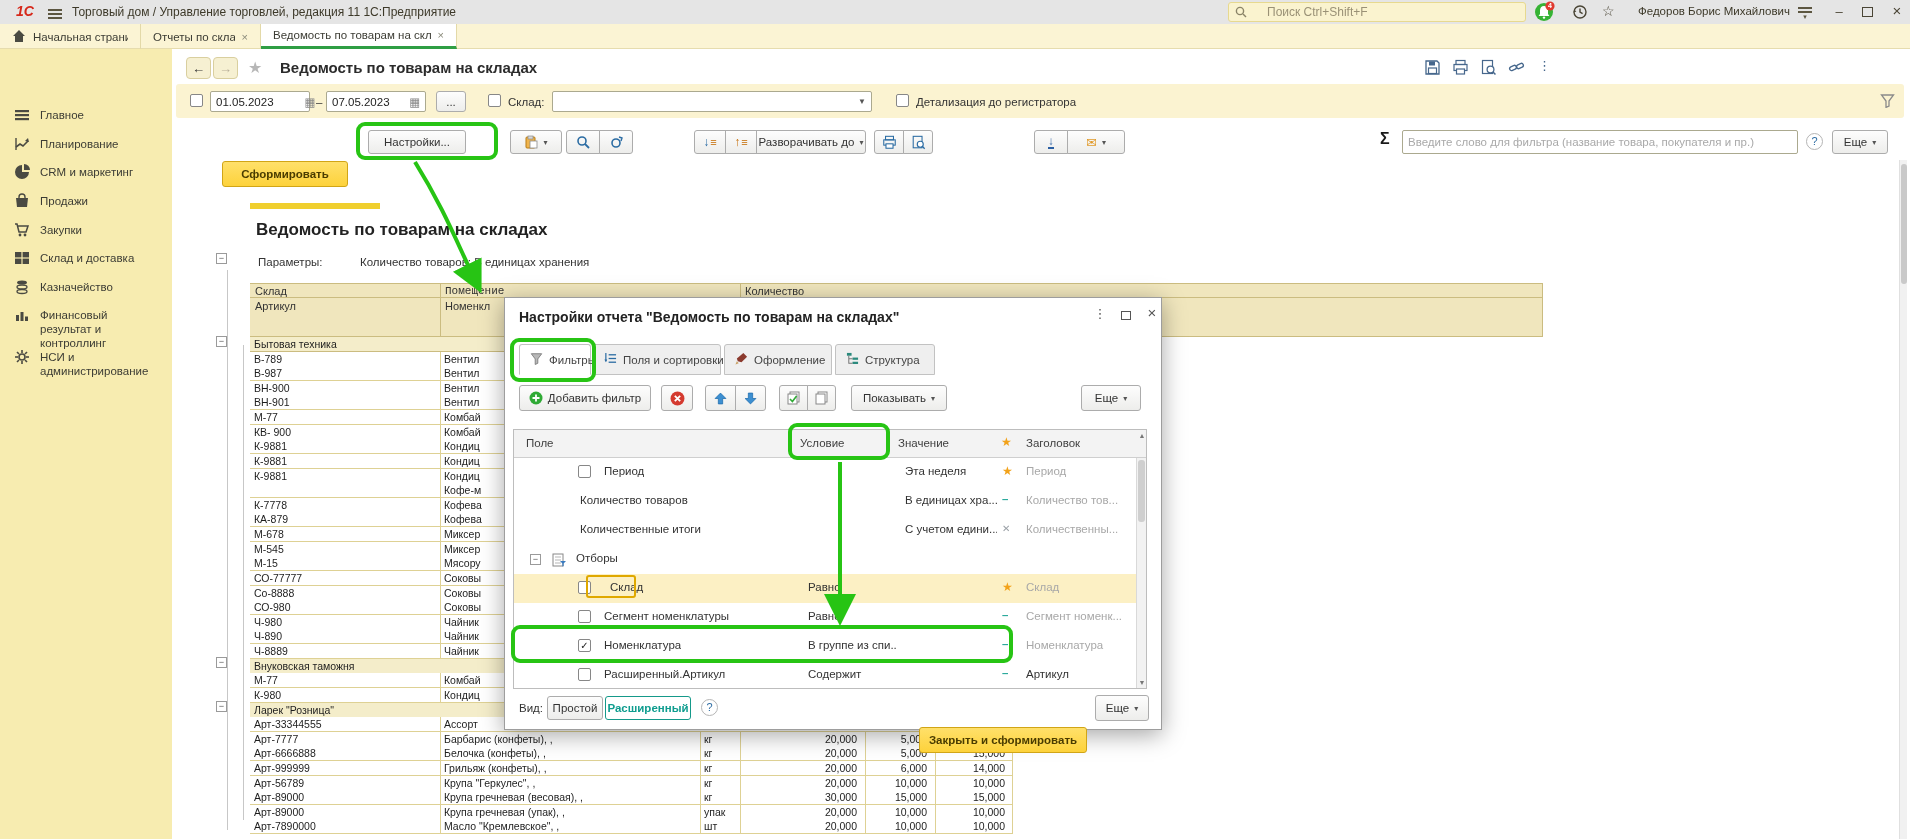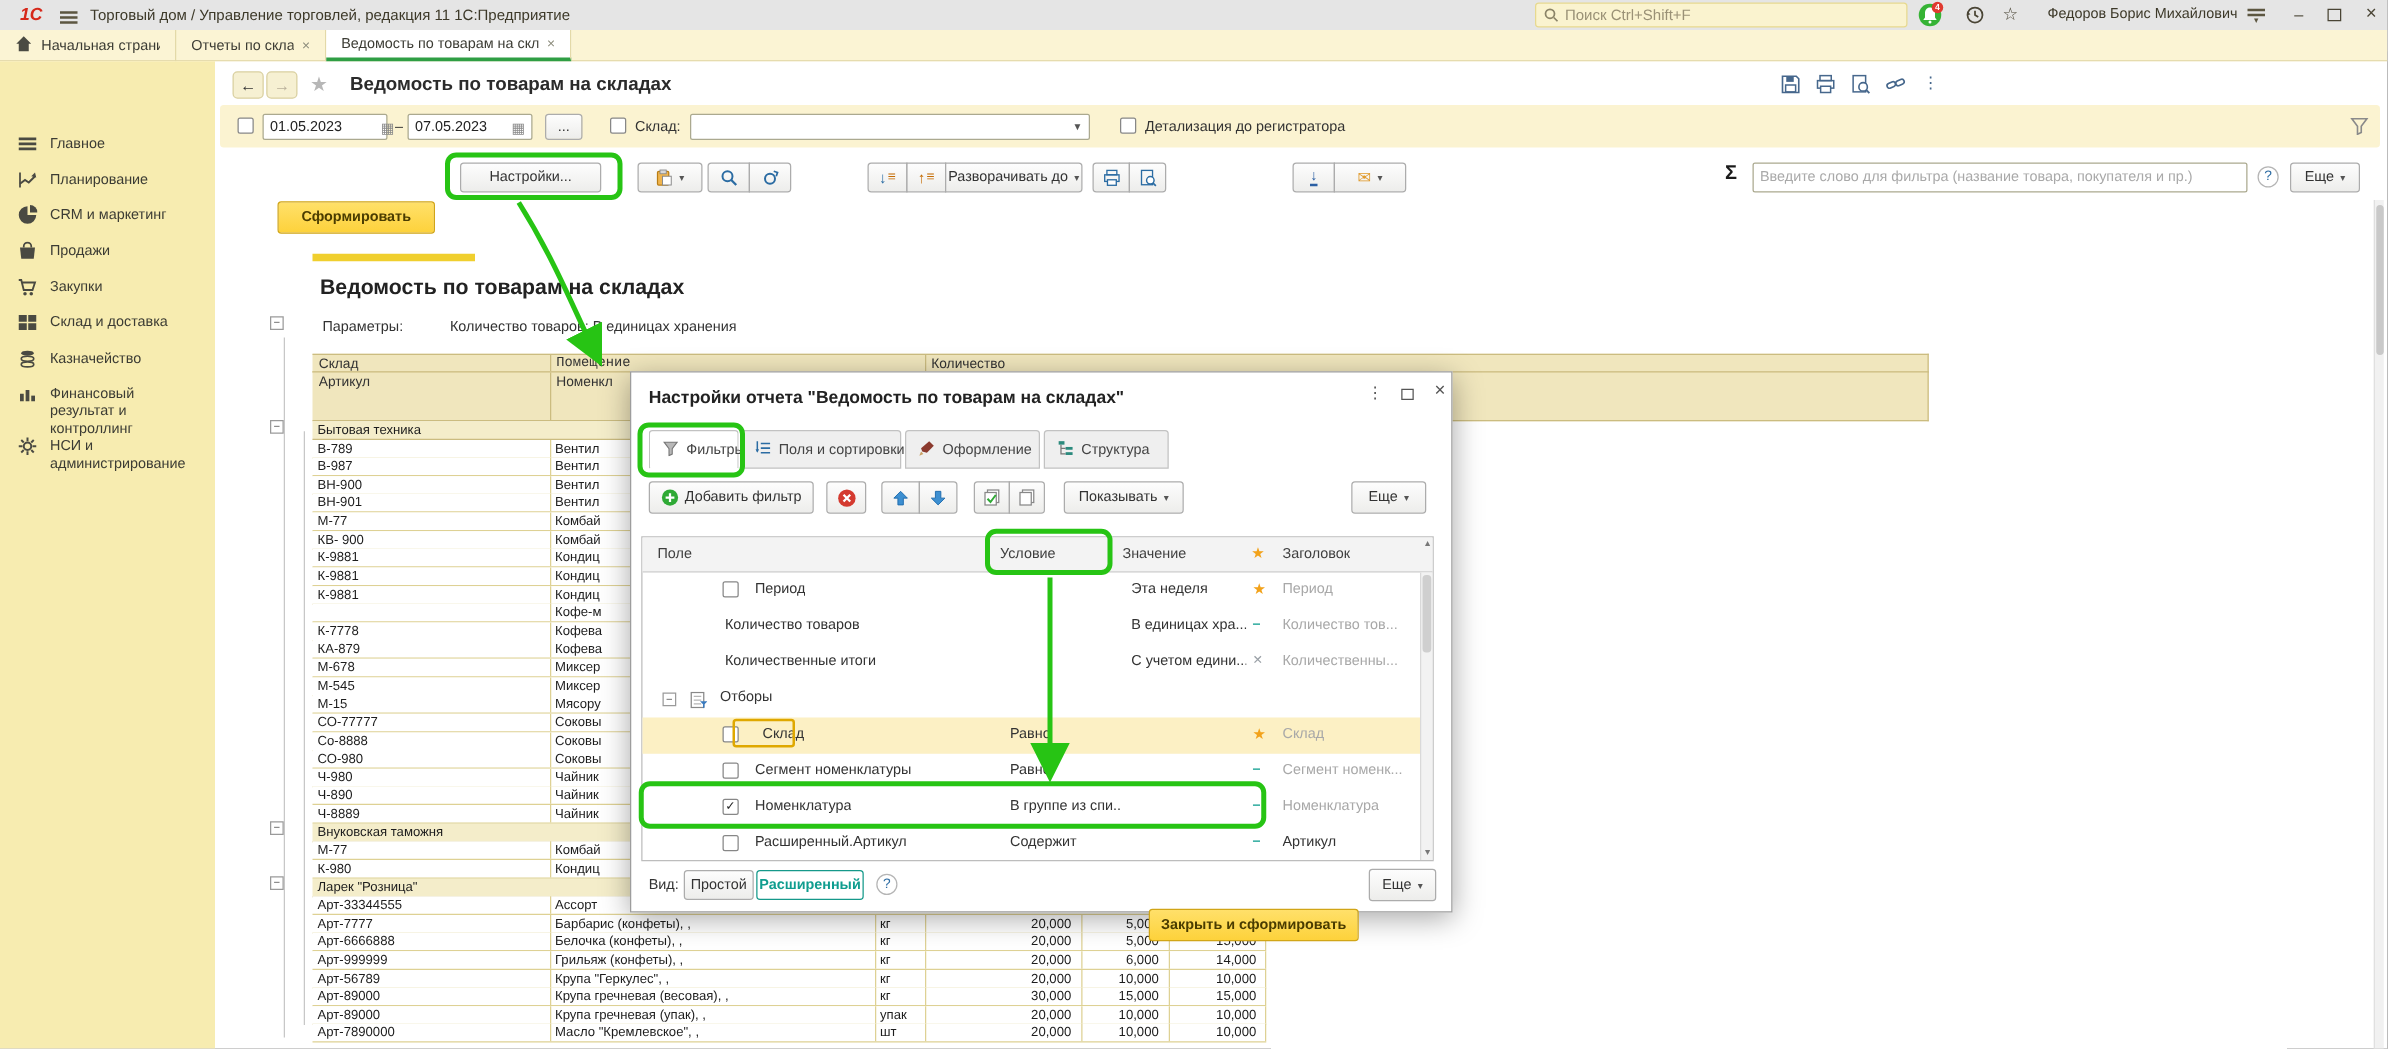--- a/index.html
+++ b/index.html
@@ -8,21 +8,21 @@
     position:relative; width:1910px; height:839px; overflow:hidden;
     font-family:"Liberation Sans","DejaVu Sans",sans-serif; font-size:11px; color:#333;
     background:#fff;
   }
   .abs { position:absolute; }
   
   .topbar { left:0; top:0; width:1910px; height:41px; background:#e5e5e5; border-bottom:1px solid #e2d28b; }
   .logo1c { left:16px; top:3px; font-weight:bold; font-style:italic; font-size:14px; color:#d6281a; }
   .burger span { display:block; width:14px; height:2px; background:#5c5640; margin:2px 0; }
   .apptitle { left:72px; top:5px; font-size:12px; color:#3d3929; }
-  .searchbox { left:1228px; top:2px; width:298px; height:20px; background:#faf3cf; border:1px solid #e7d higher; border:1px solid #e7d98f; border-radius:3px; display:flex; align-items:center; padding:0 6px; gap:5px;}
+  .searchbox { left:1228px; top:2px; width:298px; height:20px; background:#faf3cf; border:1px solid #e7d higher; border:1px solid #e7d98f; border-radius:3px; display:flex; align-items:center; padding:0 6px; gap:20px;}
   .searchbox .ph { color:#9a9176; font-size:12px; }
   .winbtn { top:4px; font-size:13px; color:#4a4535; text-align:center; width:18px; }
   
   .tabsbar { left:0; top:24px; width:1910px; height:25px; background:#fbf4d4; border-bottom:1px solid #e6dcae; }
   .mtab { position:absolute; top:0; height:25px; display:flex; align-items:center; gap:7px; padding:0 12px; border-right:1px solid #e3d9a8; font-size:11.5px; color:#3c3c34;}
   .mtab.active { background:#fff; border-bottom:3px solid #2f9e44; }
   .mtab .x { color:#8a8a7a; font-size:11px; }
   
   .sidebar { left:0; top:49px; width:172px; height:790px; background:#f7ecb0; }
   .sb-item { position:absolute; left:0; width:172px; display:flex; gap:10px; padding:3px 0 3px 14px; color:#3c3c34; font-size:11.5px; line-height:14px; align-items:flex-start; cursor:default;}
@@ -280,21 +280,21 @@
   </div>
   <div class="checkbox" style="left:896px;top:94px;"></div>
   <div class="lbl" style="left:916px;top:96px;">Детализация до регистратора</div>
   <div class="abs" style="left:1880px;top:93px;">
     <svg width="15" height="15" viewBox="0 0 15 15">
         <path d="M1.5 2h12L9 8v5l-3 1.4V8z" fill="none" stroke="#8a8a8a" stroke-width="1.3"></path>
       </svg>
   </div>
 
   <div class="btn btn-yellow" style="left:222px;top:129px;width:126px;height:26px;">Сформировать</div>
-  <div class="btn" style="left:368px;top:130px;width:113px;height:24px;">Настройки...</div>
+  <div class="btn" style="left:368px;top:130px;width:98px;height:24px;">Настройки...</div>
   <div class="btn" style="left:510px;top:130px;width:52px;height:24px;">
     <svg width="14" height="14" viewBox="0 0 14 14">
         <rect x="2" y="2" width="9" height="11" rx="1" fill="#f0b54e" stroke="#b97d14"></rect>
         <rect x="4" y="1" width="5" height="3" fill="#d8d8d8" stroke="#8a8a8a" stroke-width=".7"></rect>
         <rect x="6" y="6" width="7" height="7" fill="#fff" stroke="#8a8a8a" stroke-width=".8"></rect>
       </svg>
     <span class="caret">▾</span>
   </div>
   <div class="btn" style="left:566px;top:130px;width:34px;height:24px;border-radius:3px 0 0 3px;">
     <svg width="14" height="14" viewBox="0 0 14 14">

